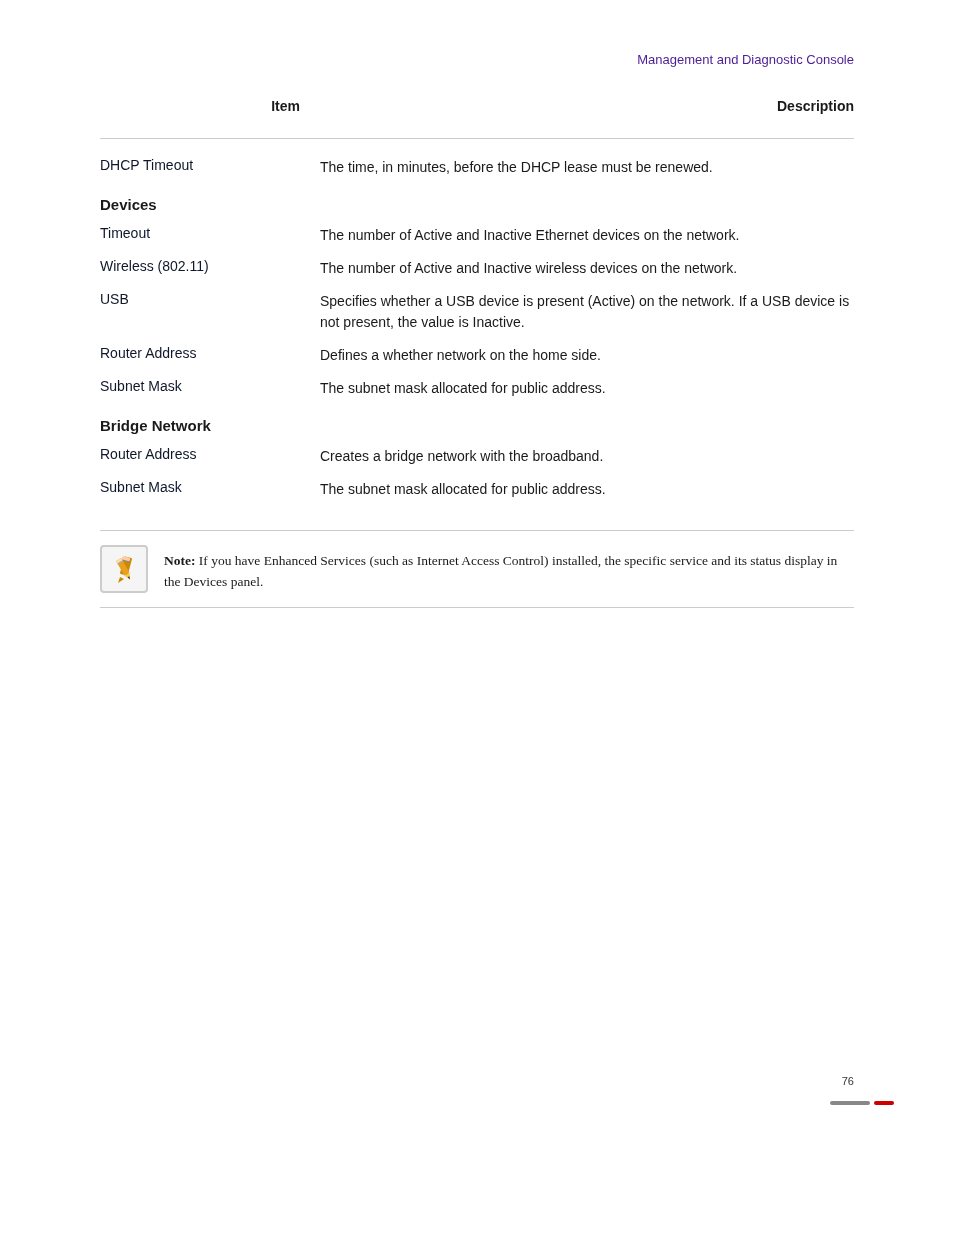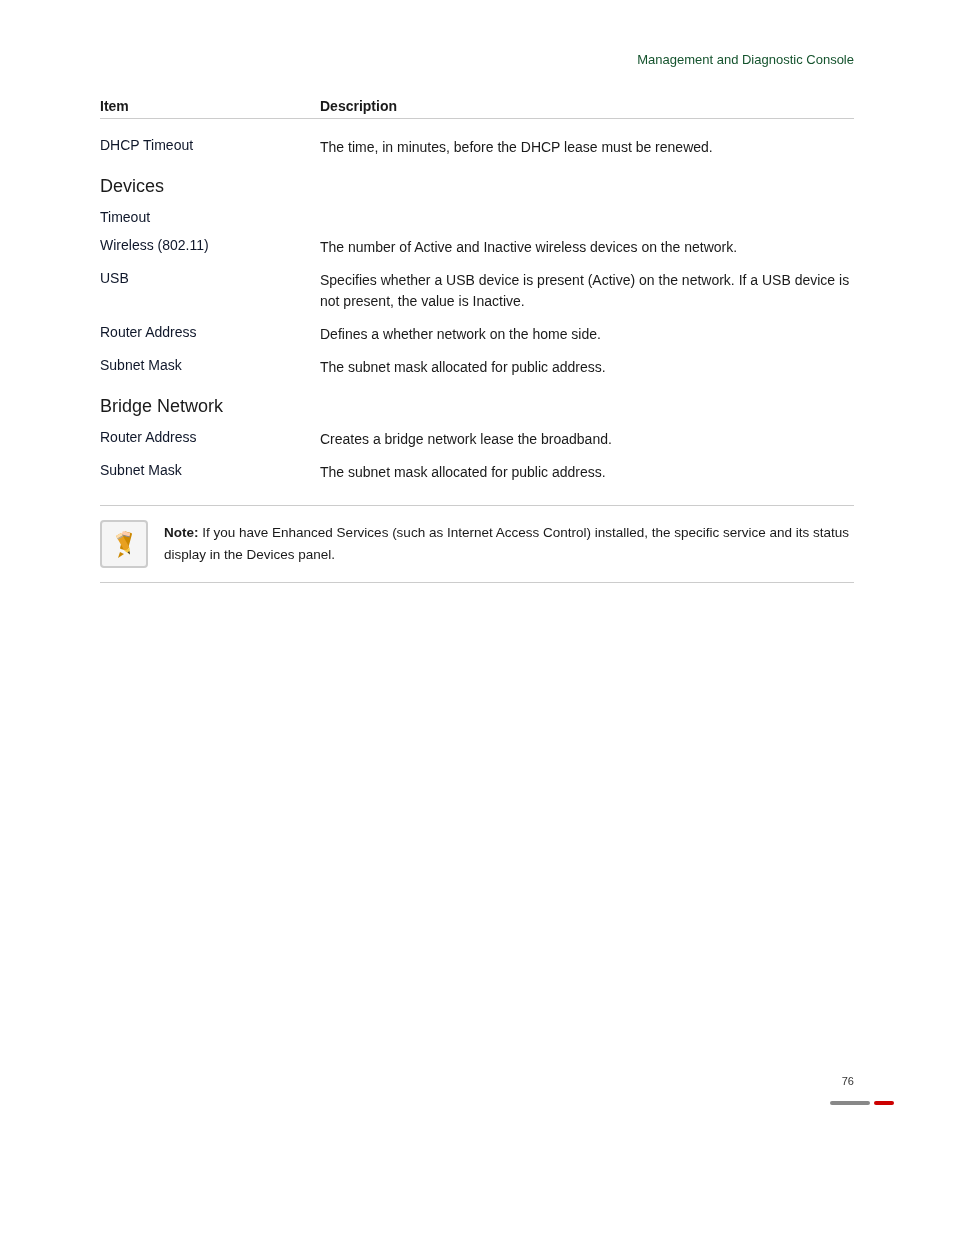--- a/index.html
+++ b/index.html
@@ -16,21 +16,21 @@
       font-size: 14px;
       color: #1a1a1a;
       position: relative;
     }
 
     .page-header {
       position: absolute;
       top: 52px;
       right: 100px;
       font-size: 13px;
-      color: #14532d;
+      color: #4c1d95;
     }
 
     .main-content {
       position: absolute;
       top: 90px;
       left: 100px;
       right: 100px;
     }
 
     .table-container {
@@ -51,27 +51,28 @@
 
     .col-desc {
       flex: 1;
     }
 
     .header-row .col-item,
     .header-row .col-desc {
       font-weight: bold;
       font-size: 14px;
       border-bottom: 1px solid #ccc;
-      padding-bottom: 4px;
+      padding-bottom: 24px;
       margin-bottom: 4px;
+      text-align: right;
     }
 
     .section-header {
-      font-weight: normal;
-      font-size: 18px;
+      font-weight: bold;
+      font-size: 15px;
       padding: 12px 0 6px 0;
     }
 
     .data-row {
       display: flex;
       padding: 6px 0;
       align-items: flex-start;
     }
 
     .data-row .col-item {
@@ -81,26 +82,27 @@
       color: #0f172a;
     }
 
     .data-row .col-desc {
       flex: 1;
       line-height: 1.5;
     }
 
     .note-box {
       display: flex;
-      align-items: center;
+      align-items: flex-end;
       gap: 16px;
       padding: 14px 0;
       border-top: 1px solid #ccc;
       border-bottom: 1px solid #ccc;
-      margin-top: 16px;
+      margin-top: 24px;
+      font-family: Liberation Serif, serif;
     }
 
     .note-icon {
       width: 48px;
       height: 48px;
       flex-shrink: 0;
       border: 2px solid #ccc;
       border-radius: 4px;
       display: flex;
       align-items: center;
@@ -160,20 +162,21 @@
 
     <div class="data-row">
       <div class="col-item">DHCP Timeout</div>
       <div class="col-desc">The time, in minutes, before the DHCP lease must be renewed.</div>
     </div>
 
     <div class="section-header">Devices</div>
 
     <div class="data-row">
       <div class="col-item">Timeout</div>
+      <div class="col-desc">The number of Active and Inactive Ethernet devices on the network.</div>
     </div>
 
     <div class="data-row">
       <div class="col-item">Wireless (802.11)</div>
       <div class="col-desc">The number of Active and Inactive wireless devices on the network.</div>
     </div>
 
     <div class="data-row">
       <div class="col-item">USB</div>
       <div class="col-desc">Specifies whether a USB device is present (Active) on the network. If a USB device is not present, the value is Inactive.</div>
@@ -187,21 +190,21 @@
 
     <div class="data-row">
       <div class="col-item">Subnet Mask</div>
       <div class="col-desc">The subnet mask allocated for public address.</div>
     </div>
 
     <div class="section-header">Bridge Network</div>
 
     <div class="data-row">
       <div class="col-item">Router Address</div>
-      <div class="col-desc">Creates a bridge network lease the broadband.</div>
+      <div class="col-desc">Creates a bridge network with the broadband.</div>
     </div>
 
     <div class="data-row">
       <div class="col-item">Subnet Mask</div>
       <div class="col-desc">The subnet mask allocated for public address.</div>
     </div>
 
   </div>
 
   <div class="note-box">

